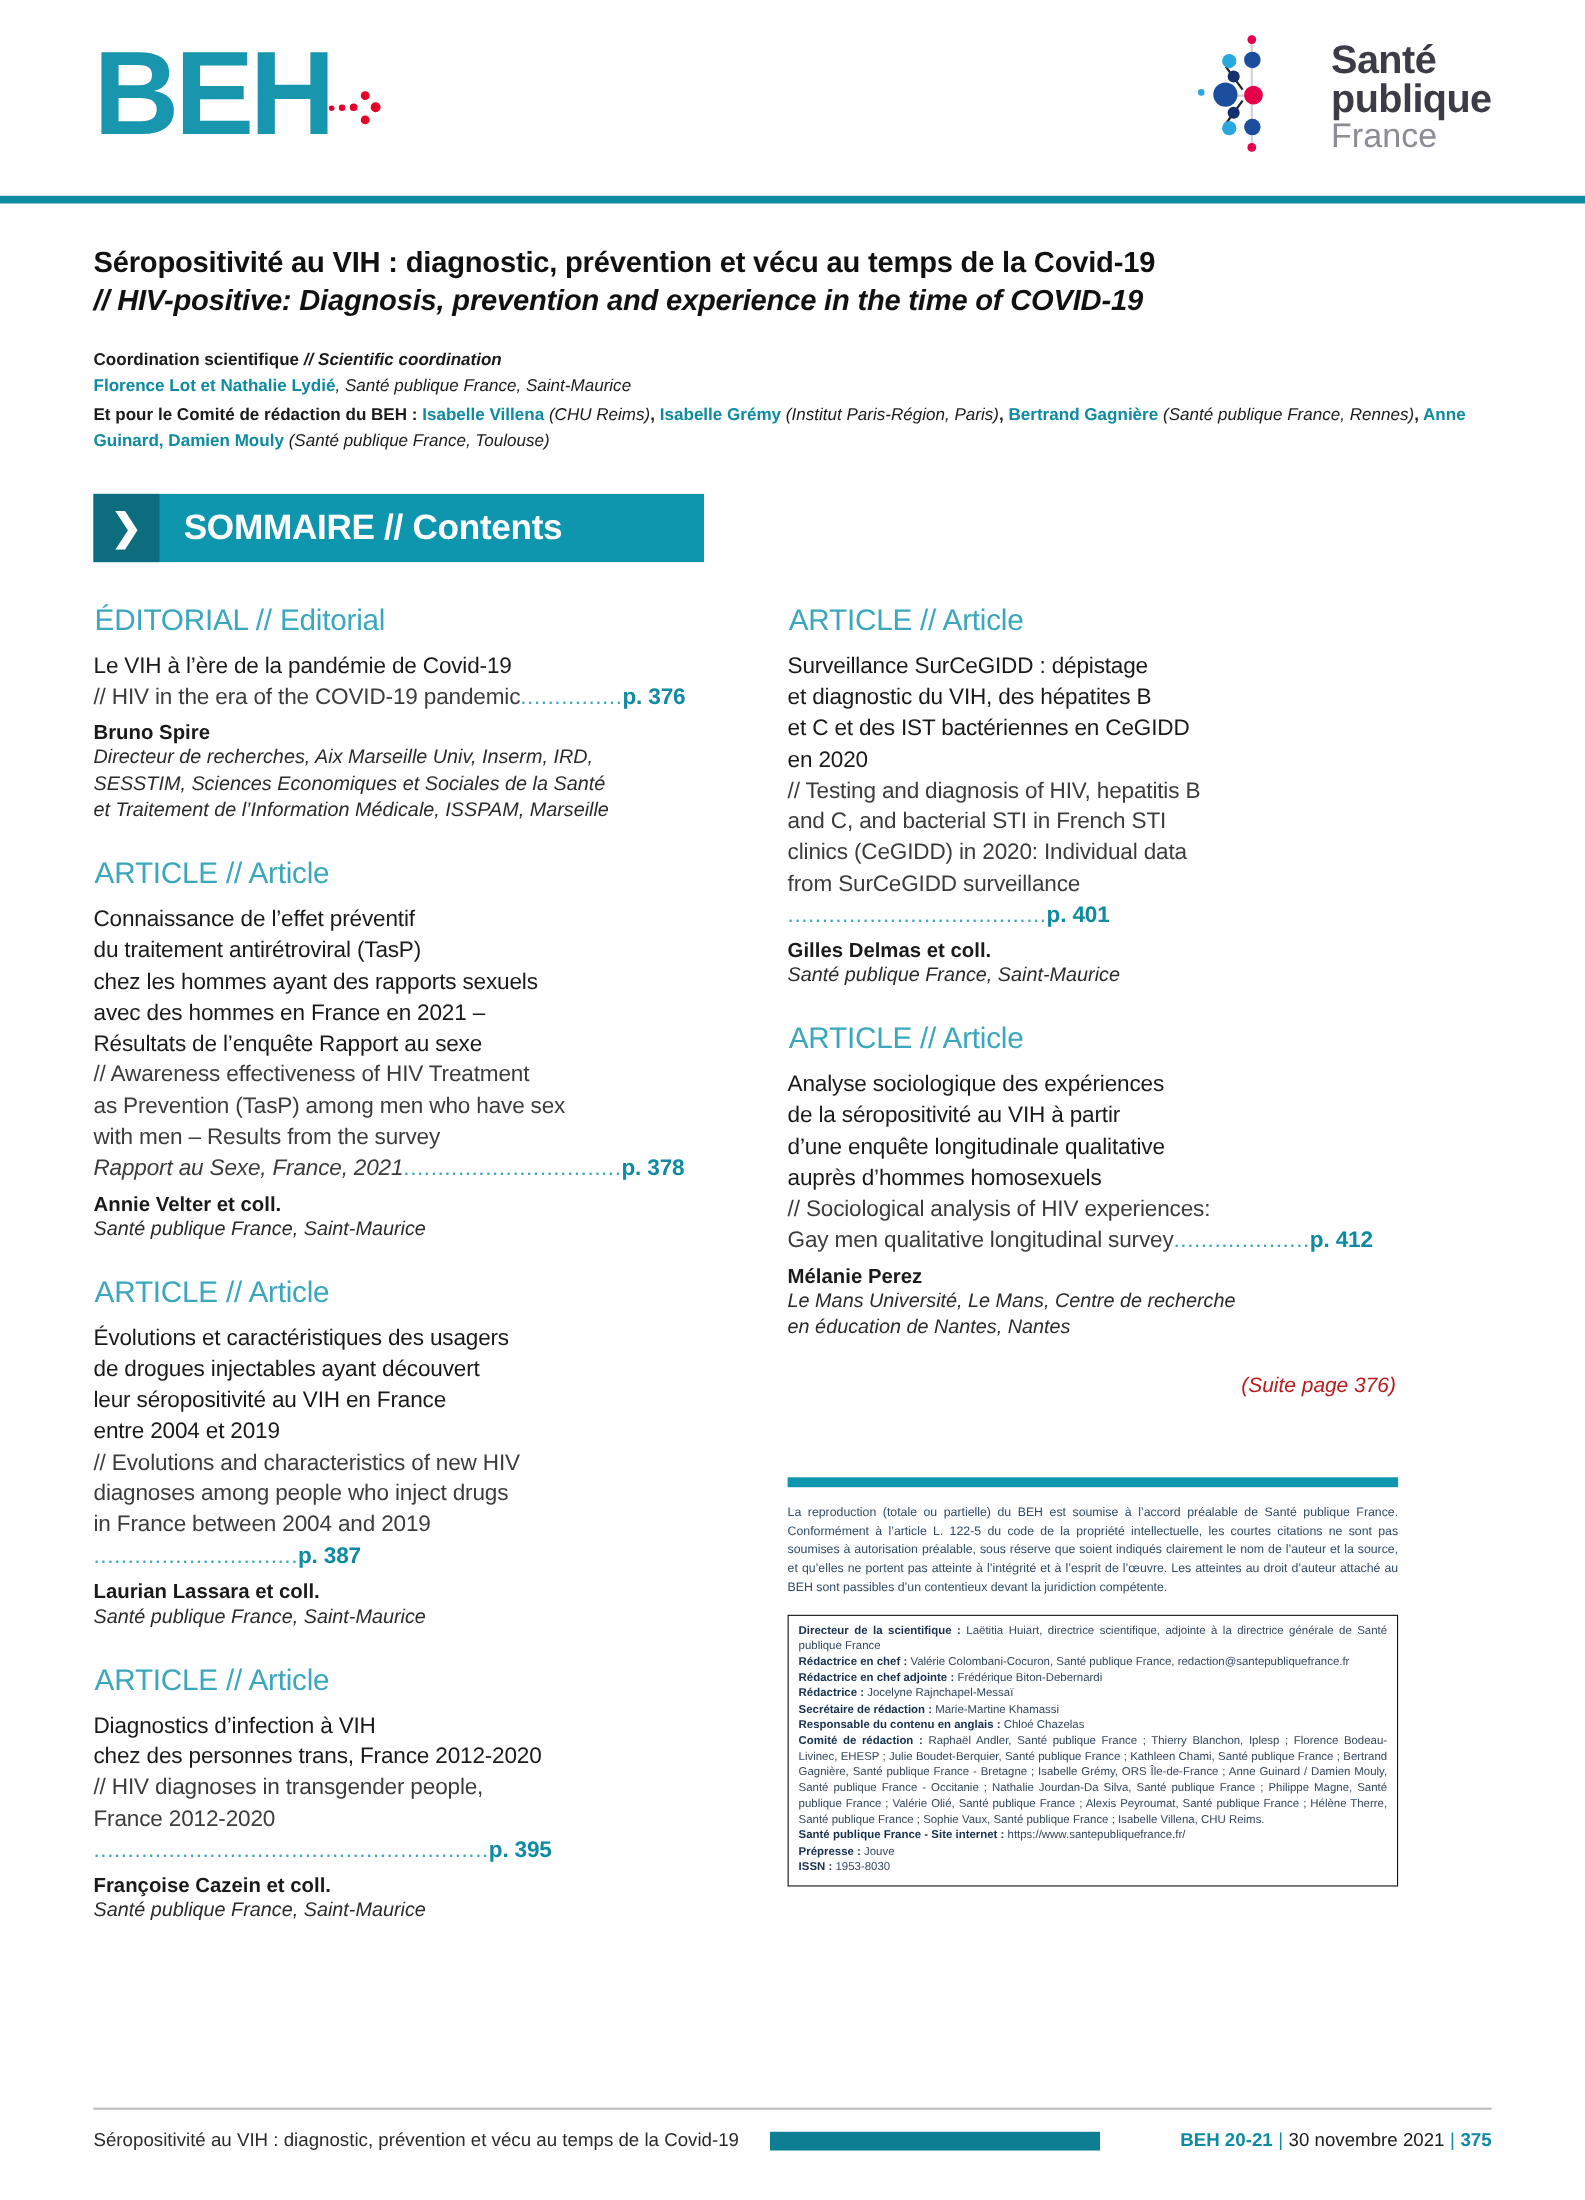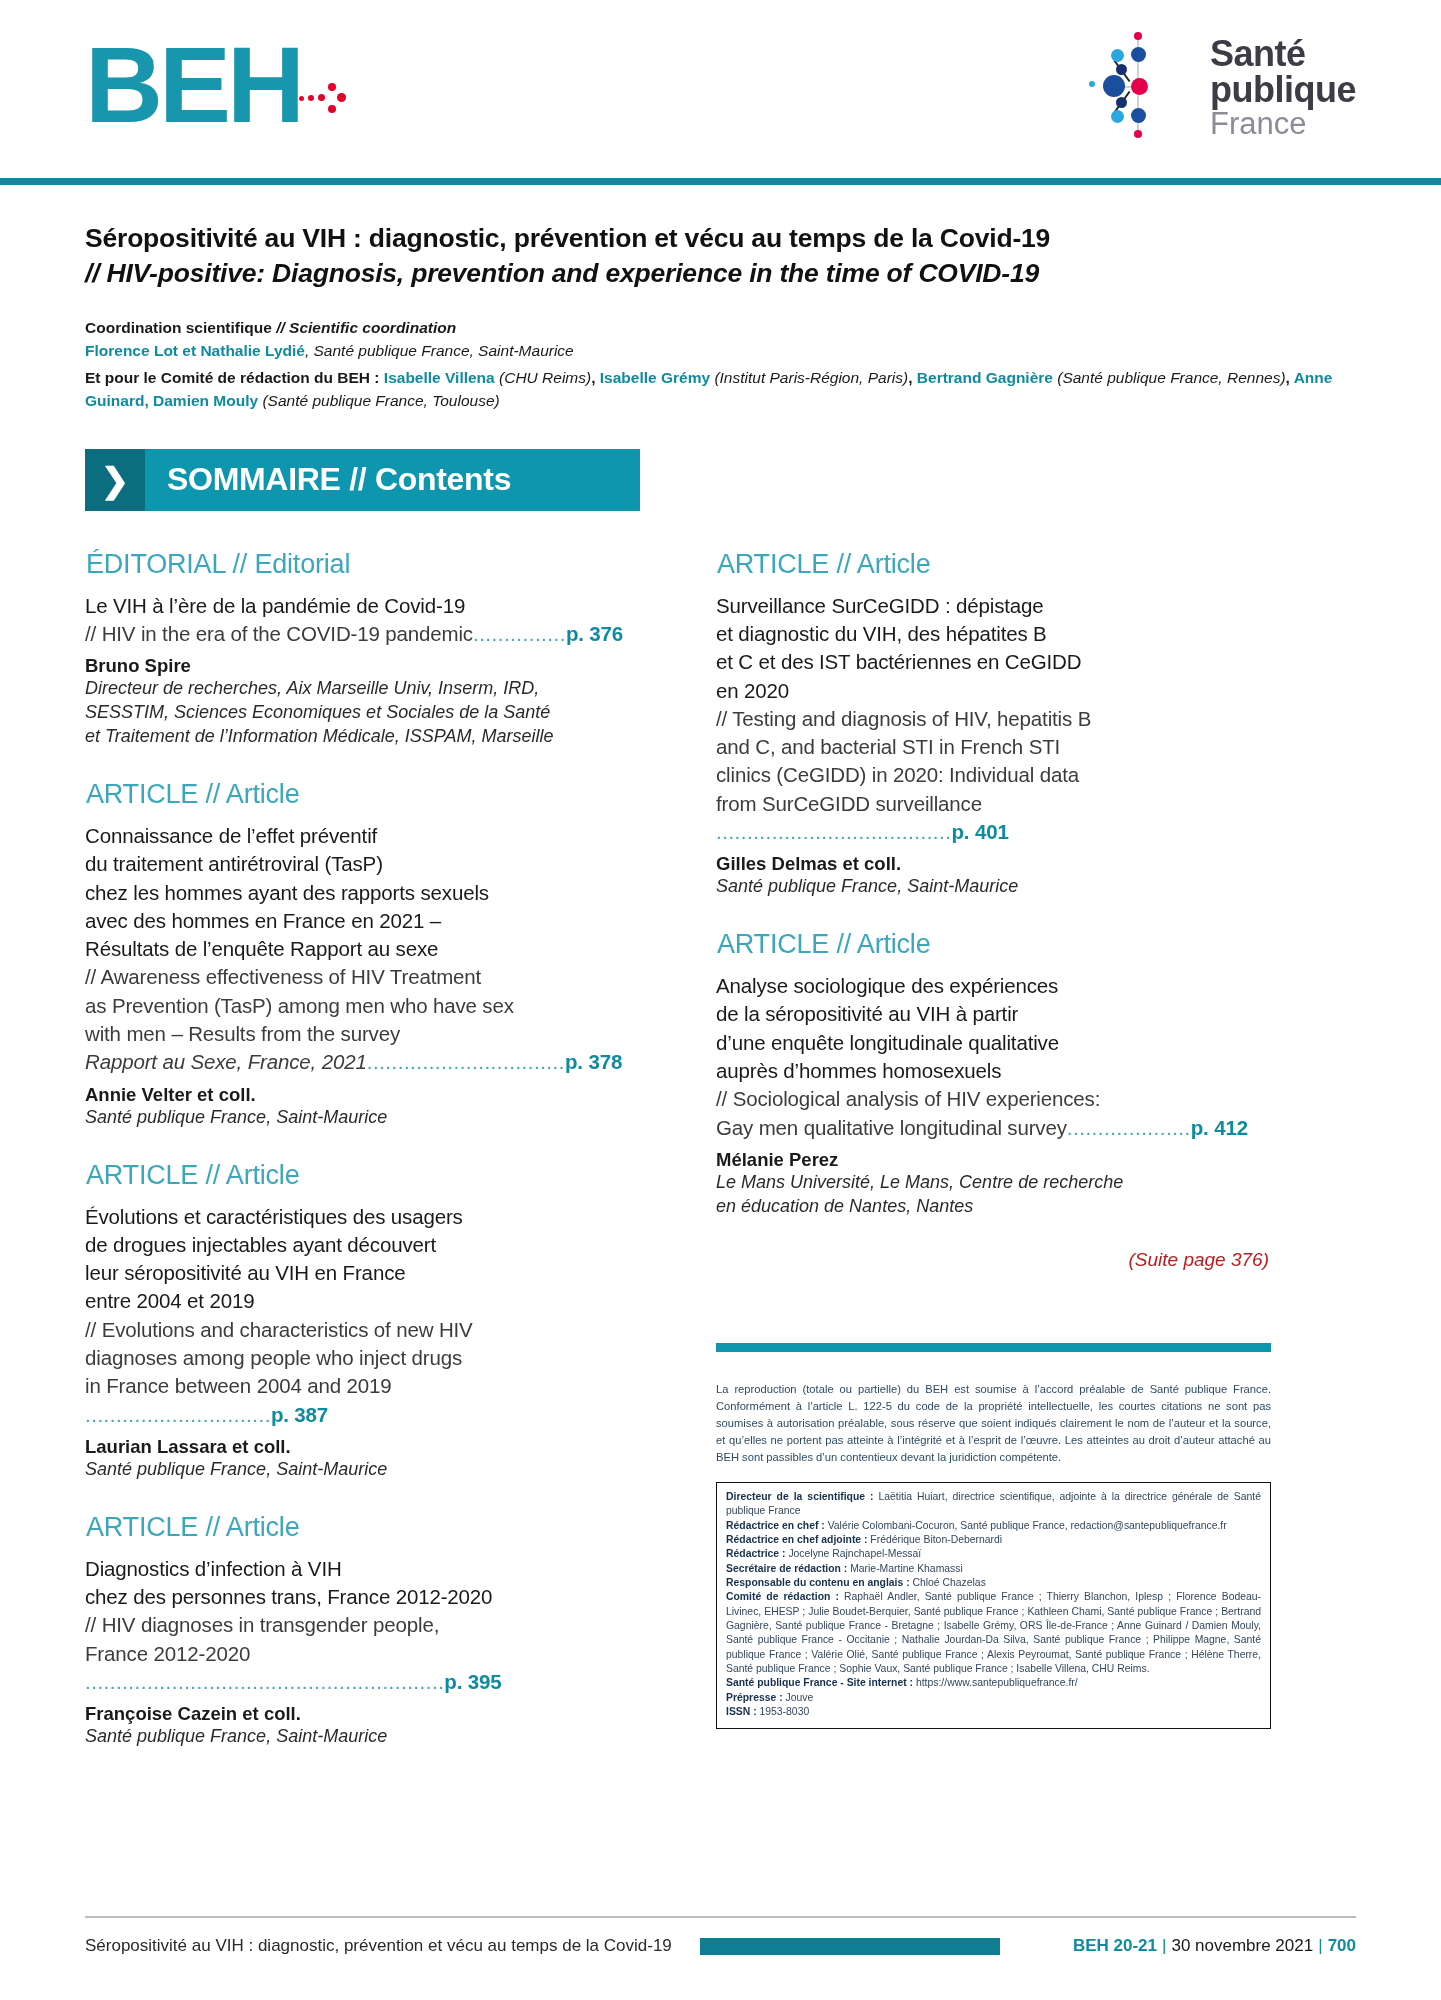--- a/index.html
+++ b/index.html
@@ -251,21 +251,21 @@
     padding-right: 2px;
   }
 
   
   .legal-bar {
     height: 9px;
     background: #0e96ae;
     margin-top: 72px;
   }
   .legal-text {
-    margin-top: 29px;
+    margin-top: 15px;
     font-size: 11.2px;
     line-height: 1.52;
     color: #2d4a66;
     text-align: justify;
   }
   .legal-archive {
     margin-top: 13px;
     font-size: 11.2px;
     line-height: 1.52;
     color: #1b4f72;
@@ -526,18 +526,18 @@
     </div>
   </div>
 
   <div class="footer">
     <div class="footer-rule"></div>
     <div class="footer-row">
       <span class="footer-left">Séropositivité au VIH : diagnostic, prévention et vécu au temps de la Covid-19</span>
       <span class="footer-bar"></span>
       <span class="footer-spacer"></span>
       <span class="footer-right">
-        <span>BEH 20-21</span><span class="sep">|</span><span class="date">30 novembre 2021</span><span class="sep">|</span><span class="pg">700</span>
+        <span>BEH 20-21</span><span class="sep">|</span><span class="date">30 novembre 2021</span><span class="sep">|</span><span class="pg">375</span>
       </span>
     </div>
   </div>
 
 </div>
 
 </body></html>

